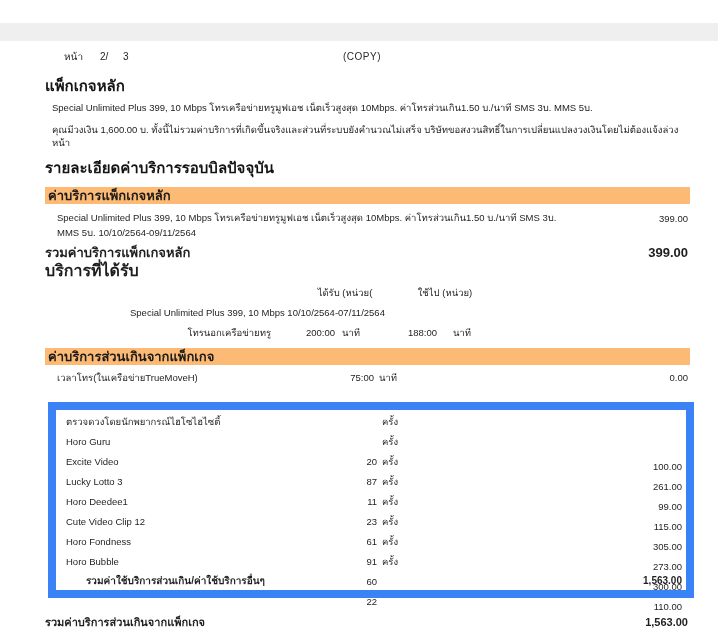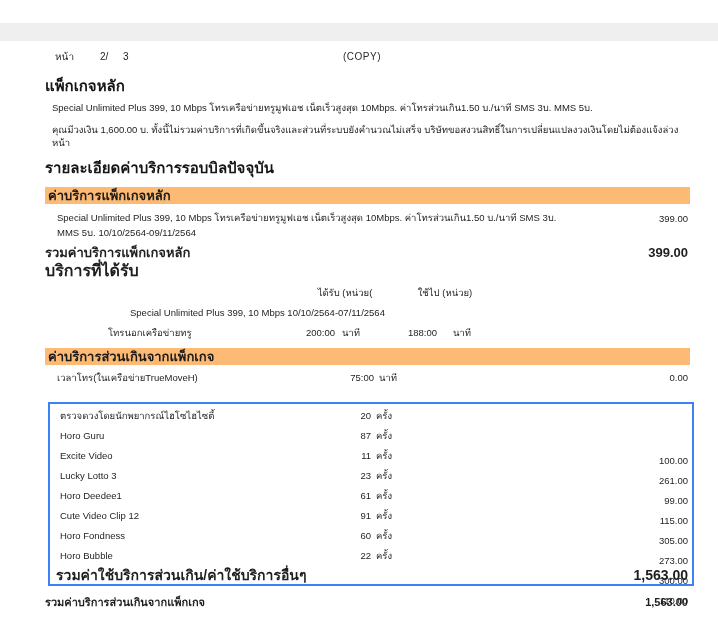--- a/index.html
+++ b/index.html
@@ -5,21 +5,21 @@
   html,body{margin:0;padding:0;}
   body{
     width:718px;height:641px;position:relative;background:#ffffff;
     font-family:"Liberation Sans","DejaVu Sans",sans-serif;
     color:#1e1e1e;overflow:hidden;
   }
   .top-band{position:absolute;top:23px;left:0;width:718px;height:18px;background:#efefef;}
   .doc{position:absolute;left:45px;top:50px;width:645px;font-size:9.5px;line-height:13px;}
 
   .page-row{position:relative;height:13px;margin-bottom:14px;font-size:10px;}
-  .page-label{position:absolute;left:10px;}
+  .page-label{position:absolute;left:19px;}
   .page-num{position:absolute;left:55px;}
   .page-total{position:absolute;left:78px;}
   .copy-label{position:absolute;left:298px;font-size:10px;color:#2a2a2a;letter-spacing:.5px;}
 
   .h-main{font-size:15px;font-weight:bold;line-height:18px;height:18px;margin:0 0 6px 0;color:#141414;}
   .h-main.second{margin-top:6px;margin-bottom:10px;}
   .desc{padding-left:7px;margin-bottom:9px;color:#222;}
   .desc.last{margin-bottom:10px;}
 
   .bar{background:#fdba74;height:17px;line-height:17px;font-size:13px;font-weight:bold;
@@ -32,43 +32,43 @@
 
   .total-row{position:relative;font-size:13px;font-weight:bold;height:18px;line-height:18px;}
   .sub-h{font-size:16px;font-weight:bold;height:18px;line-height:18px;margin-bottom:6px;}
 
   .usage-header{position:relative;height:16px;}
   .u-col1{position:absolute;left:255px;width:90px;text-align:center;}
   .u-col2{position:absolute;left:350px;width:100px;text-align:center;}
   .usage-pkg{position:relative;height:16px;margin-top:4px;}
   .usage-pkg span{position:absolute;left:85px;}
   .usage-row{position:relative;height:18px;margin-top:4px;margin-bottom:4px;}
-  .u-label{position:absolute;left:63px;width:150px;}
+  .u-label{position:absolute;left:76px;width:150px;text-align:right;}
   .u-rval{position:absolute;left:215px;width:75px;text-align:right;}
   .u-runit{position:absolute;left:297px;}
   .u-uval{position:absolute;left:317px;width:75px;text-align:right;}
   .u-uunit{position:absolute;left:408px;}
 
   .sub-h2{font-size:10px;font-weight:bold;padding-left:8px;height:15px;line-height:15px;}
   .rate-row{position:relative;height:16px;line-height:16px;margin-bottom:16px;}
   .rate-row .lbl{padding-left:12px;}
   .qty{position:absolute;left:250px;width:79px;text-align:right;}
   .unit{position:absolute;left:334px;}
 
-  .blue-box{border:2px solid #3b82f6;margin-left:3px;margin-right:-4px;padding-top:2px;position:relative;}
+  .blue-box{border:8px solid #3b82f6;margin-left:3px;margin-right:-4px;padding-top:2px;position:relative;}
   .box-row{position:relative;height:20px;line-height:20px;}
   .box-row .lbl{padding-left:10px;}
-  .bqty{position:absolute;left:240px;width:81px;text-align:right;}
+  .bqty{position:absolute;left:240px;width:81px;text-align:right;margin-top:40px;}
   .bunit{position:absolute;left:326px;}
   .box-row .amt{right:4px;margin-top:45px;}
-  .box-total{position:relative;height:18px;line-height:18px;font-size:14px;font-weight:bold;}
+  .box-total{position:relative;height:18px;line-height:18px;font-size:10px;font-weight:bold;margin-left:24px;}
   .box-total .lbl{padding-left:6px;}
   .box-total .amt{right:4px;}
 
-  .final-total{position:relative;font-size:11px;font-weight:bold;height:20px;line-height:20px;margin-top:6px;}
+  .final-total{position:relative;font-size:11px;font-weight:bold;height:20px;line-height:20px;margin-top:14px;}
 </style>
 </head>
 <body>
 
 <div class="top-band"></div>
 
 <div class="doc">
 
   <div class="page-row">
     <span class="page-label">หน้า</span>

